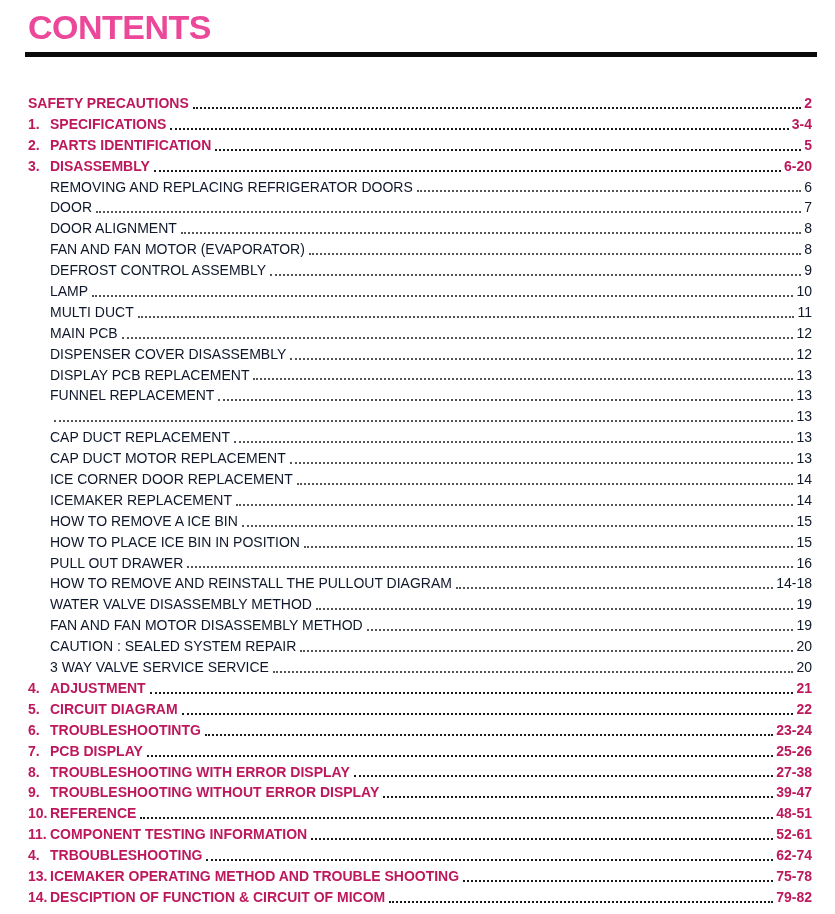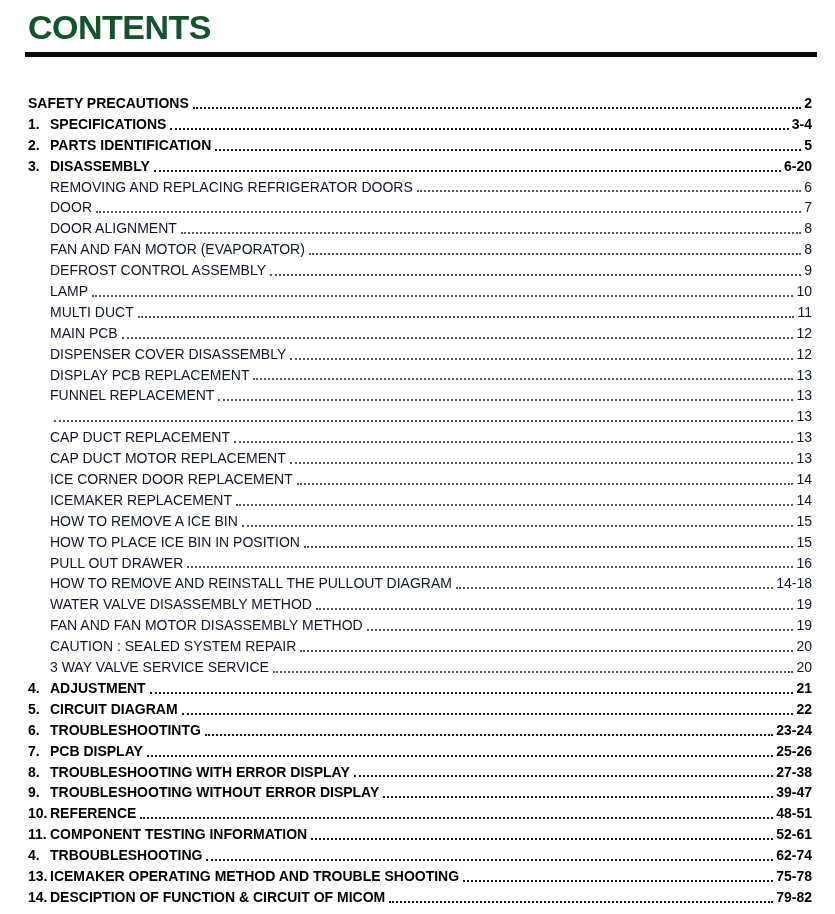--- a/index.html
+++ b/index.html
@@ -12,38 +12,38 @@
   .page {
     width: 835px; height: 914px;
     padding: 8px 23px 0 28px;
     background: #ffffff;
   }
   .title {
     font-size: 34px;
     font-weight: 700;
     line-height: 38px;
     letter-spacing: -0.5px;
-    color: #14532d;
+    color: #ec4899;
   }
   .rule {
     height: 5px;
     background: #0a0a0a;
     margin-top: 6px;
     margin-left: -3px;
     margin-right: -5px;
   }
   .toc { margin-top: 36px; }
   .toc-row {
     display: flex;
     height: 20.9px;
     line-height: 20.9px;
     font-size: 14px;
     white-space: nowrap;
   }
-  .toc-row.bold { font-weight: 700; color: #000000; }
+  .toc-row.bold { font-weight: 700; color: #be185d; }
   .toc-row.sub  { font-weight: 400; color: #0f172a; }
   .toc-num { width: 22px; flex: none; }
   .toc-label { flex: none; }
   .toc-leader {
     flex: 1;
     align-self: flex-end;
     margin: 0 3px 5px 4px;
     border-bottom: 2px dotted #555555;
     min-width: 8px;
   }

